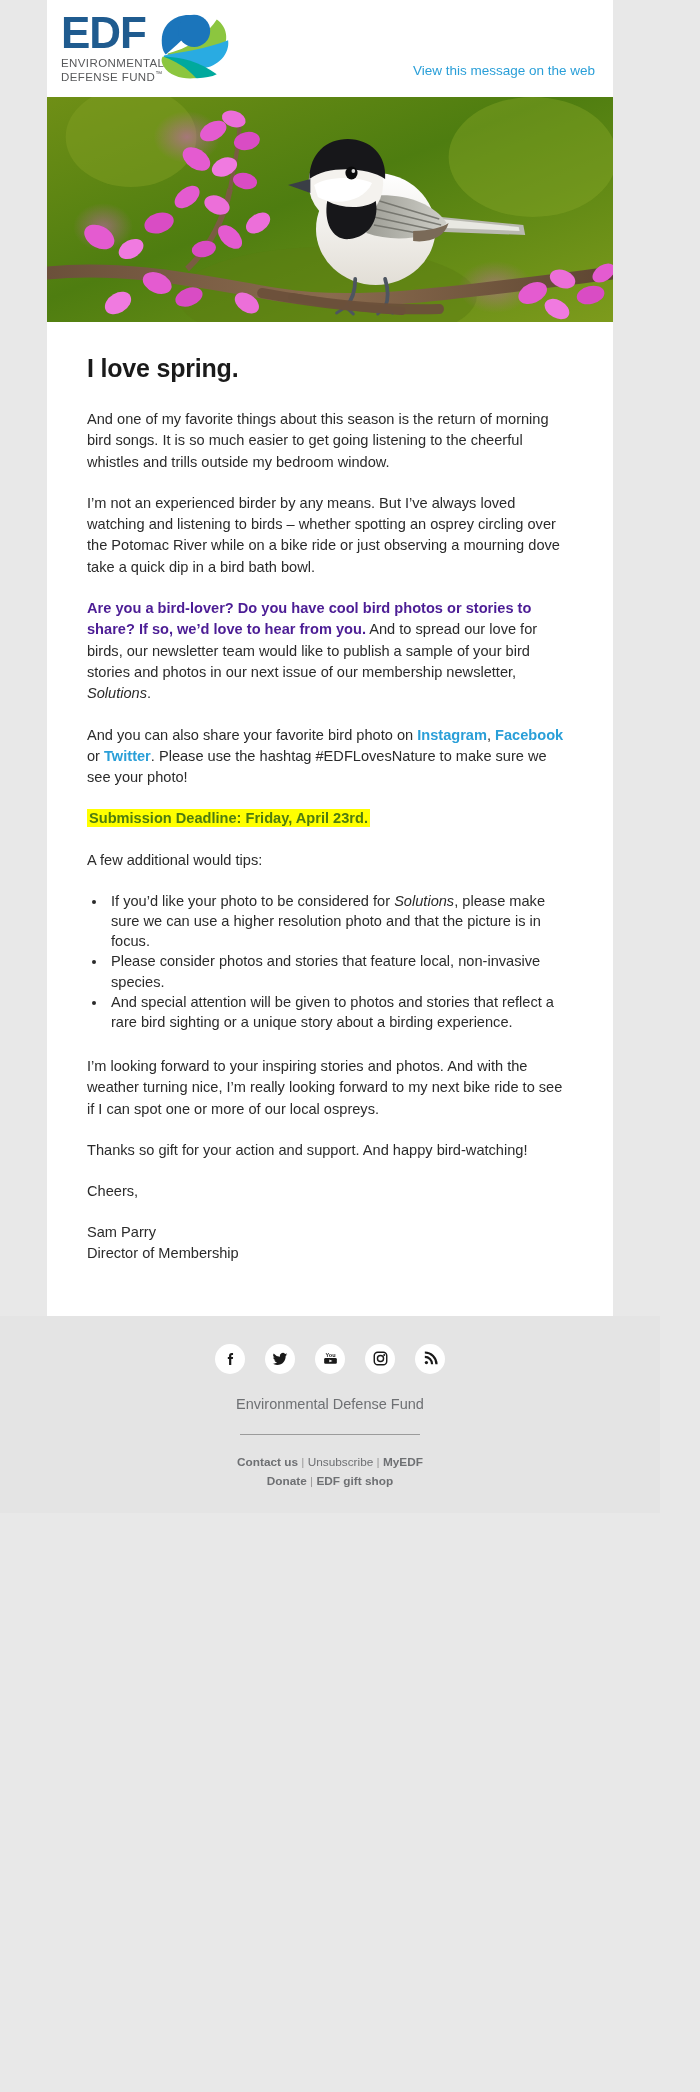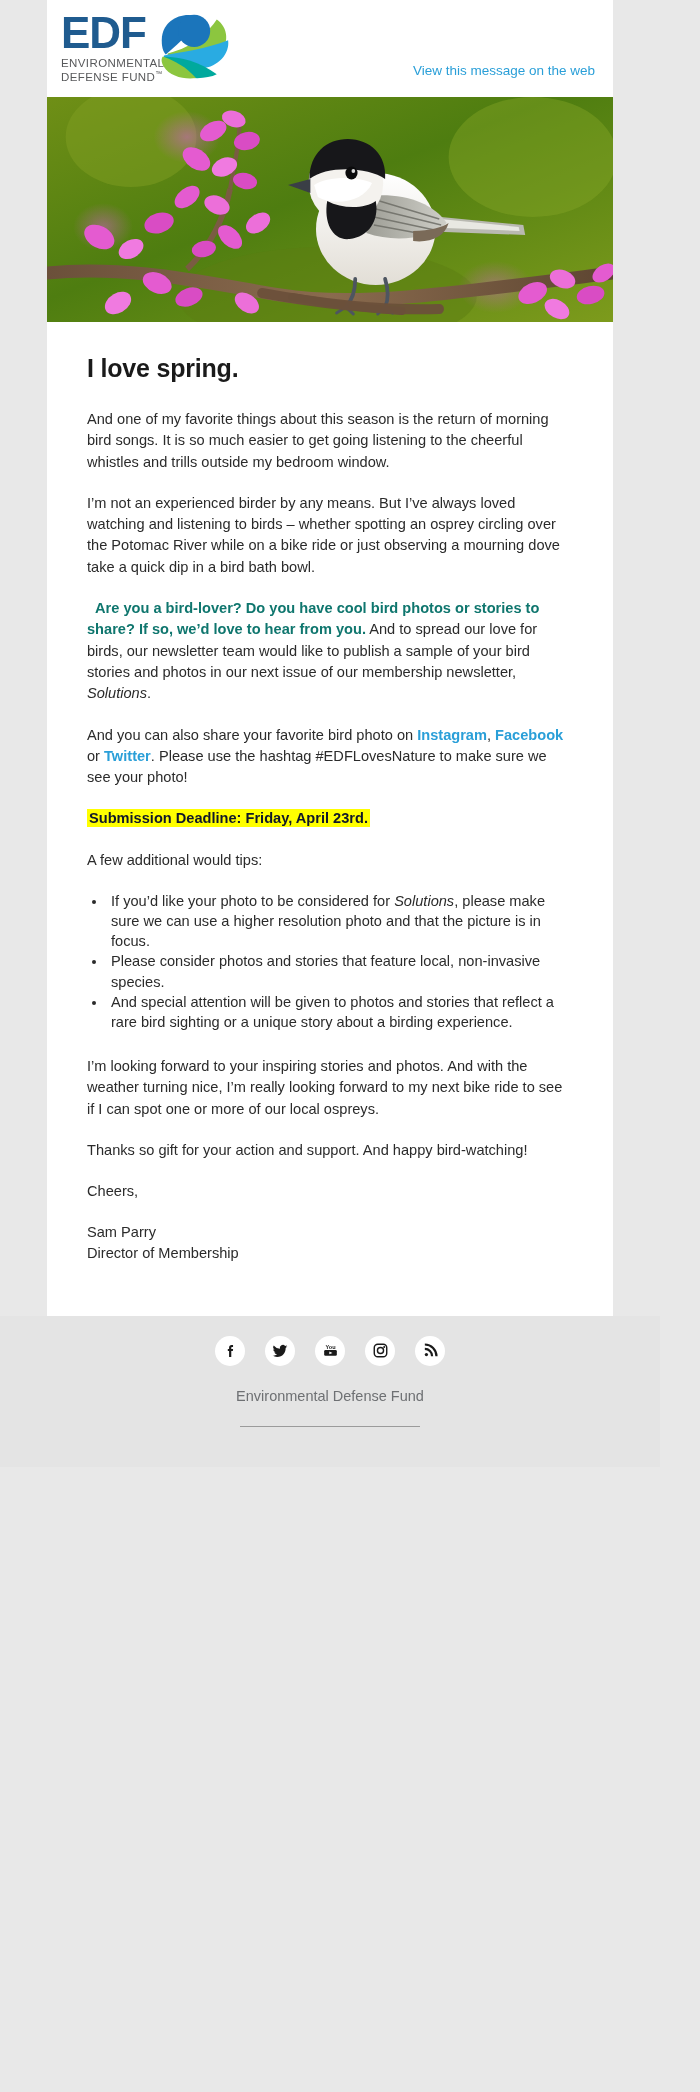--- a/index.html
+++ b/index.html
@@ -65,47 +65,47 @@
     color: #1a1a1a;
     letter-spacing: -0.2px;
     margin: 10px 0 26px 0;
   }
   p.para {
     font-size: 14.6px;
     line-height: 1.46;
     color: #2b2b2b;
     margin: 0 0 20px 0;
   }
-  .b { font-weight: 700; color: #0f766e; margin-left: 8px; }
+  .b { font-weight: 700; color: #4c1d95; }
   .i { font-style: italic; }
   a.link { color: #2a9fd8; text-decoration: none; font-weight: 700; }
   .hl {
     background: #ffff00;
     font-weight: 700;
-    color: #0f172a;
+    color: #4d7c0f;
     padding: 1px 2px;
     margin-top: 7px;
   }
   ul.tips {
     margin: 0 0 24px 0;
     padding-left: 20px;
   }
   ul.tips li {
     font-size: 14.6px;
     line-height: 1.38;
     color: #2b2b2b;
     margin-bottom: 0px;
     padding-left: 4px;
   }
   .sig-line { font-size: 14.6px; line-height: 1.42; color: #2b2b2b; }
 
   
   .footer {
     background: #e4e4e4;
-    padding: 20px 0 22px 0;
+    padding: 28px 0 22px 0;
     text-align: center;
   }
   .social-row {
     display: flex;
     justify-content: center;
     align-items: center;
     gap: 20px;
     margin-bottom: 22px;
   }
   .social-ico {
@@ -353,15 +353,29 @@
           <path d="M4 5.1A14.9 14.9 0 0 1 18.9 20H22A18 18 0 0 0 4 2v3.1z" fill="#1a1a1a"></path>
         </svg>
       </a>
     </div>
 
     <div class="org-name">Environmental Defense Fund</div>
 
     <div class="divider"></div>
 
 
+    <div class="footer-links">
+      <div>
+        <a href="#">Contact us</a>
+        <span class="sep">|</span>
+        <a href="#" class="reg">Unsubscribe</a>
+        <span class="sep">|</span>
+        <a href="#">MyEDF</a>
+      </div>
+      <div>
+        <a href="#">Donate</a>
+        <span class="sep">|</span>
+        <a href="#">EDF gift shop</a>
+      </div>
+    </div>
   </div>
 
 </div>
 
 </body></html>

